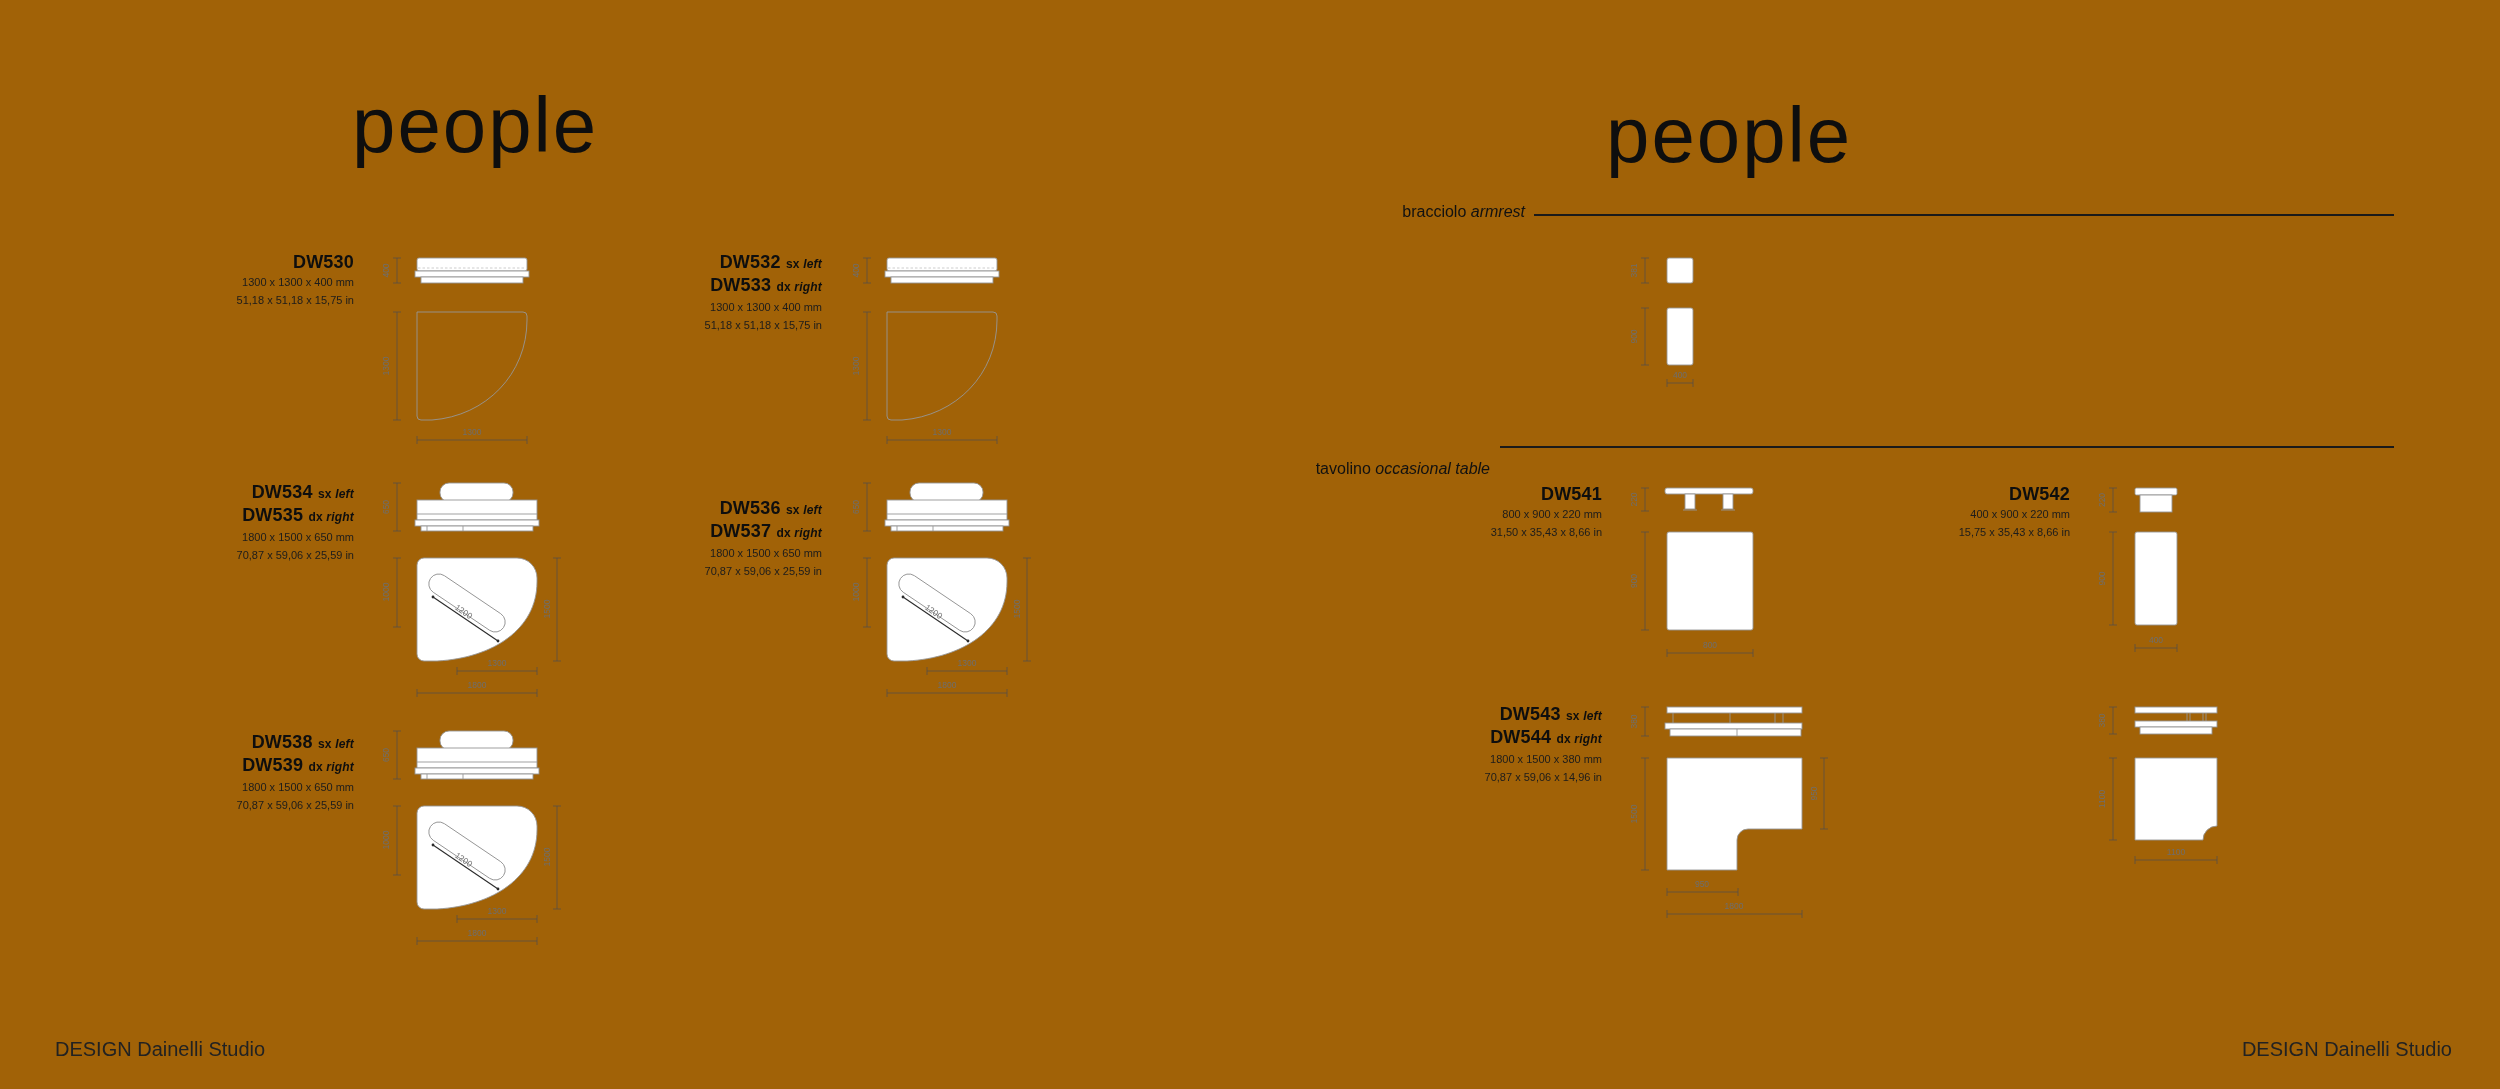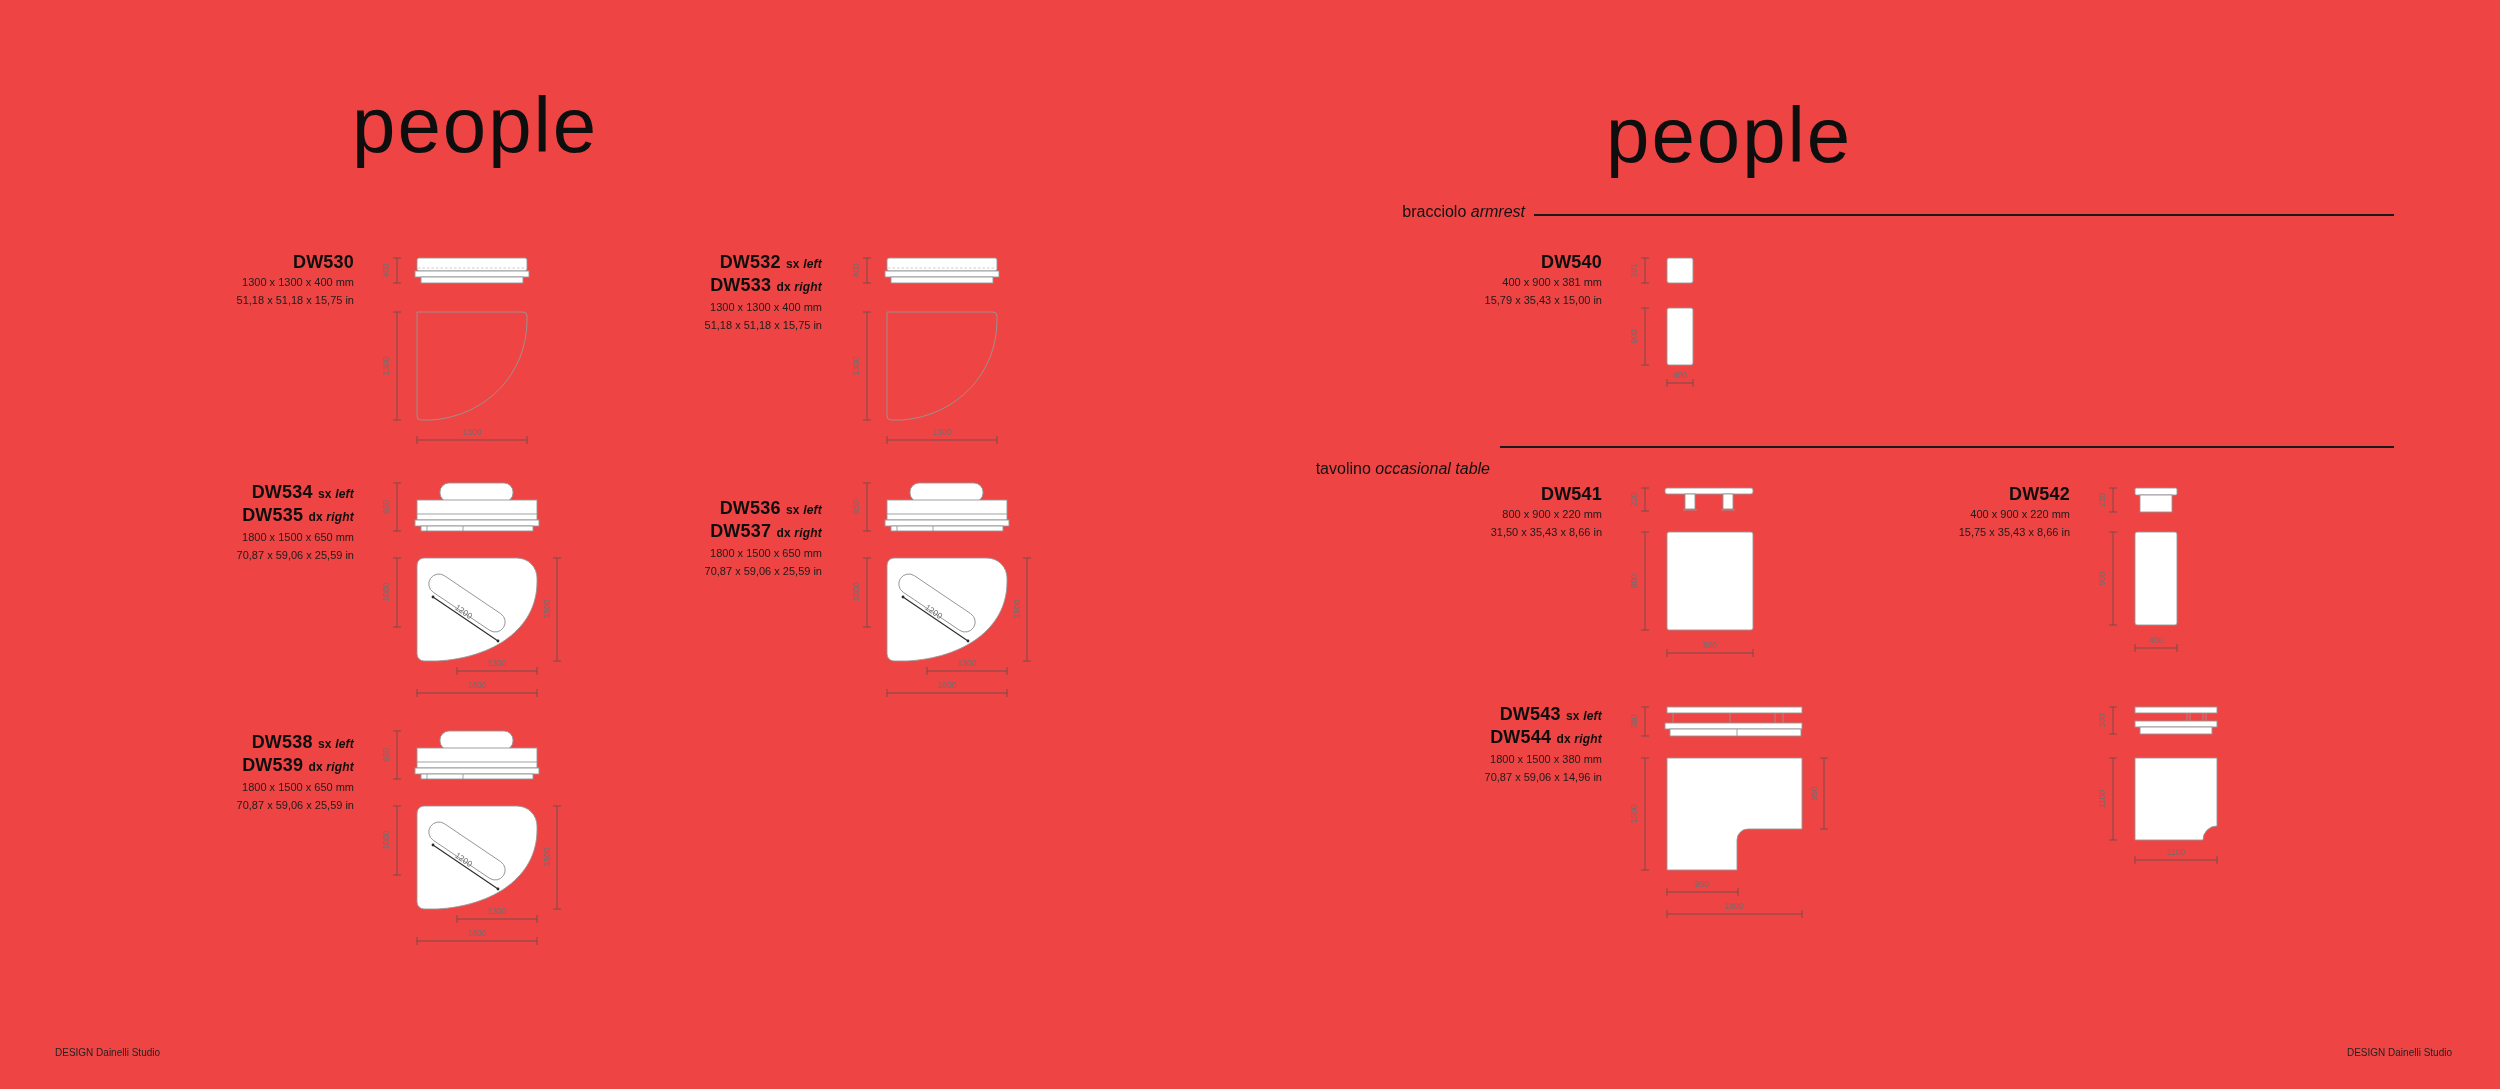--- a/index.html
+++ b/index.html
@@ -1,27 +1,27 @@
 <!DOCTYPE html>
 <html><head>
 <meta charset="utf-8">
 <style>
   html,body{margin:0;padding:0;background:#fff;}
-  .page{position:relative;width:2500px;height:1089px;background:#ef4444;overflow:hidden;
+  .page{position:relative;width:2500px;height:1089px;background:#a16207;overflow:hidden;
         font-family:"Liberation Sans",sans-serif;color:#141414;}
   .title{position:absolute;font-size:78px;letter-spacing:2px;color:#0e0e0e;font-weight:400;}
   .ptext{position:absolute;text-align:right;}
   .code-line{font-size:18px;font-weight:700;line-height:21px;letter-spacing:.2px;color:#0e0e0e;}
   .var{font-size:12px;font-weight:700;}
   .var .vw{font-style:italic;}
   .dims{font-size:11px;line-height:18px;color:#1c1c1c;}
   .sec-head{position:absolute;font-size:16px;color:#111;text-align:right;white-space:nowrap;}
   .sec-head .se{font-style:italic;}
   .sec-line{position:absolute;height:2px;background:#1a1a1a;}
-  .footer{position:absolute;font-size:10px;color:#222;margin-top:9px;}
+  .footer{position:absolute;font-size:20px;color:#222;}
   .drawing{position:absolute;}
   .sh{fill:#fff;stroke:#969696;stroke-width:.9;}
   .ln{fill:none;stroke:#969696;stroke-width:.9;}
   .dashl{fill:none;stroke:#b8b8b8;stroke-width:.7;stroke-dasharray:2.5 2;}
   .dim line{stroke:#4d4d4d;stroke-width:.7;}
   .dd line{stroke:#2b2b2b;stroke-width:1.1;}
   .dd circle{fill:#2b2b2b;}
   .dt{font-family:"Liberation Sans",sans-serif;font-size:8.5px;fill:#6e6e6e;}
 </style>
 </head>
@@ -290,25 +290,20 @@
   <div class="footer" style="left:55px;top:1038px;">DESIGN Dainelli Studio</div>
 
   <div class="title" style="left:1606px;top:90px;">people</div>
 
   <div class="sec-head" style="left:1200px;top:203px;width:325px;">
     <span class="si">bracciolo</span>
     <span class="se">armrest</span>
   </div>
   <div class="sec-line" style="left:1534px;top:214px;width:860px;"></div>
 
-  <div class="ptext" style="left:1396px;top:252px;width:206px;">
-    <div class="code-line"><span>DW540</span></div>
-    <div class="dims">400 x 900 x 381 mm</div>
-    <div class="dims">15,79 x 35,43 x 15,00 in</div>
-  </div>
 
   <svg class="drawing" style="left:1620px;top:250px;" width="120" height="145">
     <g>
       <rect class="sh" x="47" y="8" width="26" height="25" rx="2"></rect>
     </g>
     <g class="dim">
       <line x1="25" y1="8" x2="25" y2="33"></line>
         <line x1="21" y1="8" x2="29" y2="8"></line>
         <line x1="21" y1="33" x2="29" y2="33"></line>
       <text class="dt" transform="rotate(-90 17 20.5)" x="17" y="20.5" text-anchor="middle">381</text>

